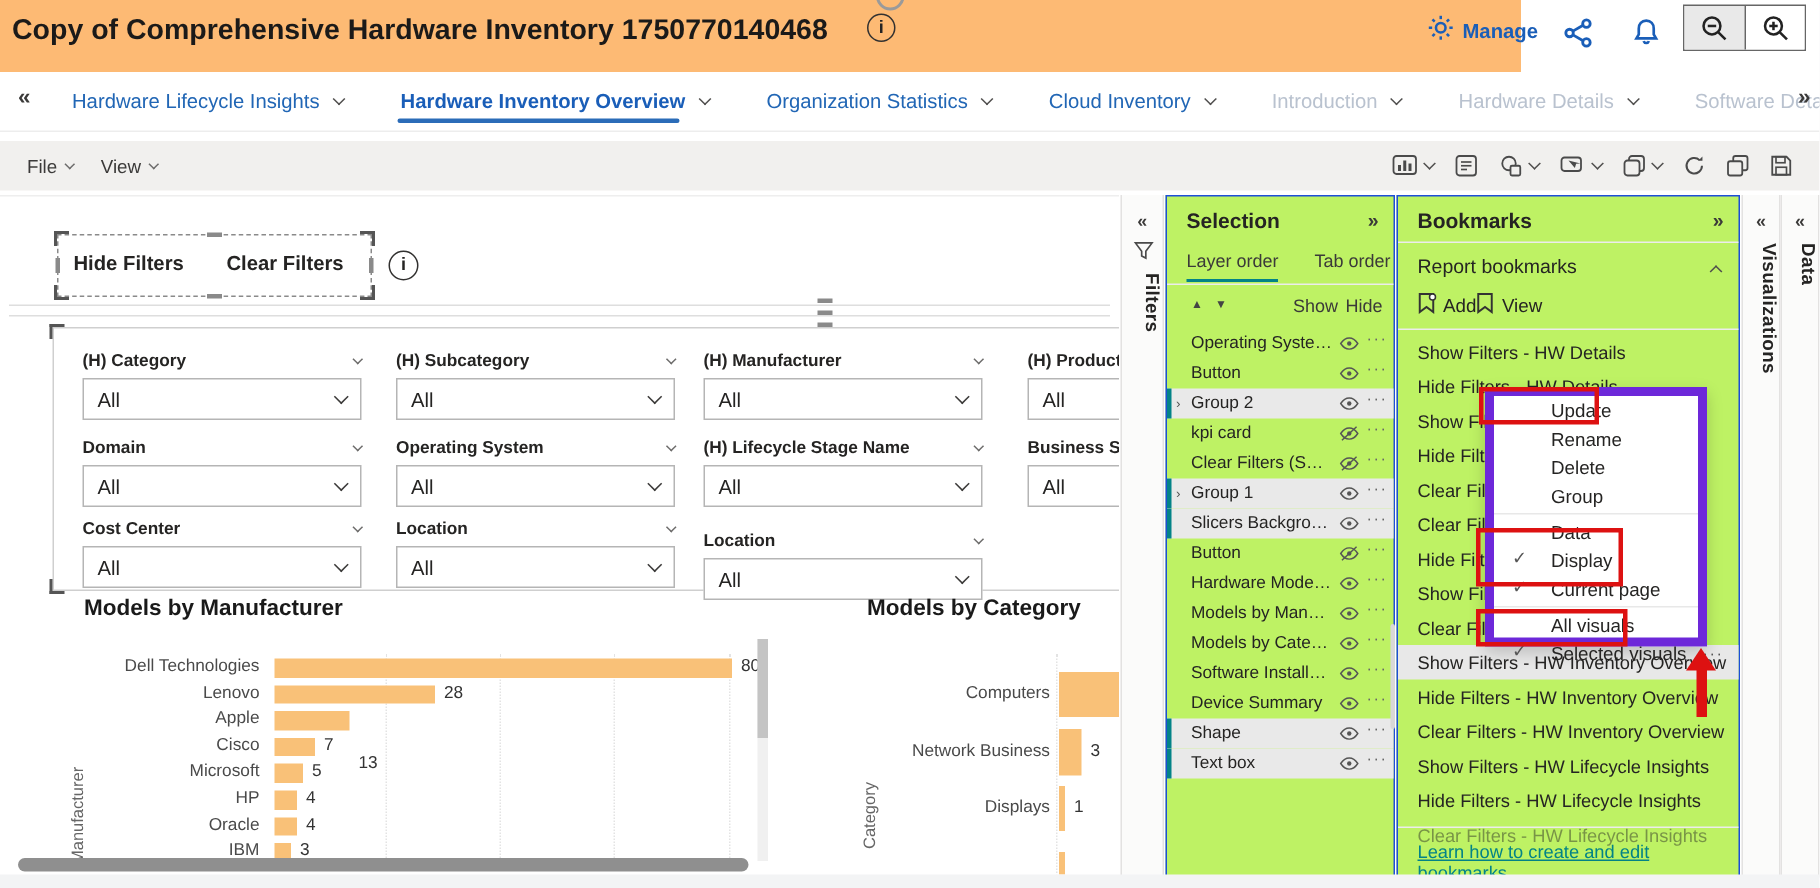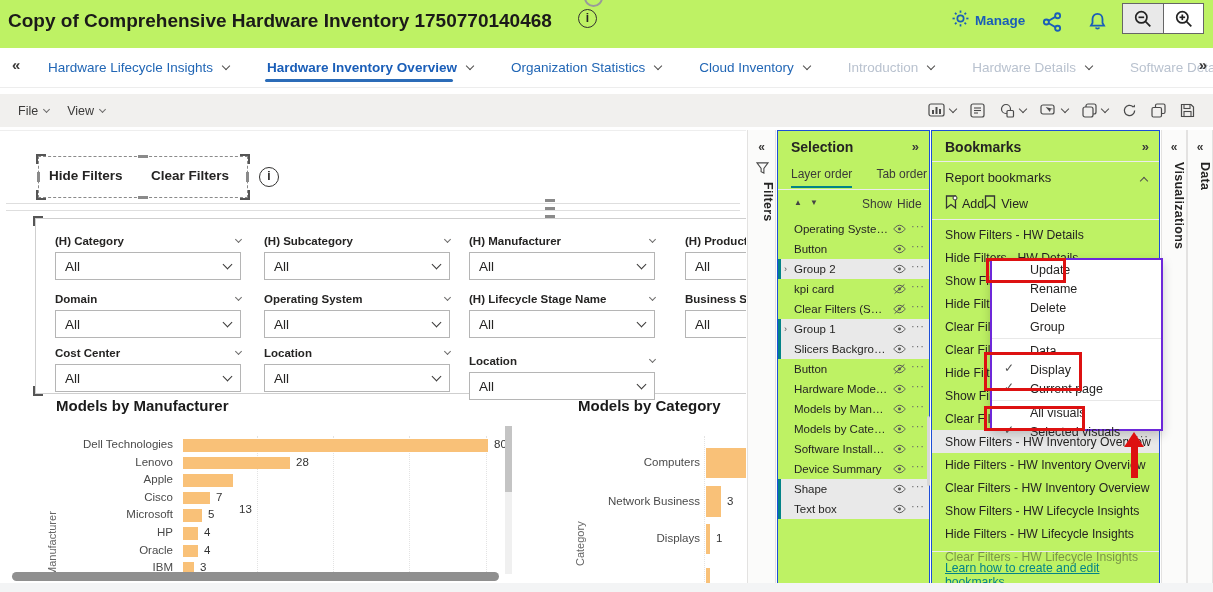--- a/index.html
+++ b/index.html
@@ -1,21 +1,21 @@
 <!DOCTYPE html>
 <html><head>
 <meta charset="utf-8">
 <style>
   * { margin:0; padding:0; box-sizing:border-box; }
   html,body { width:1213px; height:592px; }
   body { font-family:"Liberation Sans", sans-serif; color:#252423; background:#f3f4f5; }
   #app { position:relative; width:1213px; height:592px; overflow:hidden; background:#fff; }
 
   
-  #header { position:absolute; left:0; top:0; width:1213px; height:48px; background:#bef264; }
+  #header { position:absolute; left:0; top:0; width:1014px; height:48px; background:#fdba74; }
   #page-title { position:absolute; left:8px; top:10px; font-size:19px; font-weight:bold; color:#1b1a19; white-space:nowrap; }
   #title-info { position:absolute; left:578px; top:9px; width:19px; height:19px; border:1.6px solid #323130; border-radius:50%; font-size:12px; text-align:center; line-height:16px; font-weight:bold; }
   #top-partial-circle { position:absolute; left:584px; top:-12px; width:19px; height:19px; border:2px solid #9a9a9a; border-radius:50%; }
   .hdr-ic { position:absolute; top:12px; }
   #manage-wrap { position:absolute; left:952px; top:10px; display:flex; align-items:center; gap:6px; color:#1a5eb8; font-size:13.5px; font-weight:bold; cursor:pointer; }
   #zoom-group { position:absolute; left:1122px; top:3px; display:flex; border:1px solid #666; }
   .zoom-btn { width:40px; height:29px; display:flex; align-items:center; justify-content:center; background:#fff; }
   .zoom-btn.pressed { background:#e9e9e9; }
   .zoom-btn + .zoom-btn { border-left:1px solid #666; }
 
@@ -104,21 +104,21 @@
   #bm-divider2 { position:absolute; left:0; top:88px; width:100%; height:1px; background:#ececec; }
   #bm-list { position:absolute; left:0; top:92px; width:100%; }
   .bm-row { position:relative; height:23px; display:flex; align-items:center; padding-left:13px; font-size:12.2px; color:#252423; white-space:nowrap; cursor:pointer; }
   .bm-row.highlighted { background:#e8e8e8; }
   .bm-row.faded { opacity:.45; }
   .bm-row .dots { position:absolute; right:10px; top:0; font-size:11px; color:#555; letter-spacing:1px; }
   #bm-divider3 { position:absolute; left:0; top:420px; width:100%; height:1px; background:#ececec; }
   #bm-link { position:absolute; left:13px; top:430px; font-size:12.2px; color:#038387; text-decoration:underline; cursor:pointer; }
 
   
-  #ctx-menu { position:absolute; left:990px; top:258px; width:173px; height:173px; background:#fff; border:2px solid #6d28d9; box-shadow:0 4px 10px rgba(0,0,0,.18); z-index:10; }
+  #ctx-menu { position:absolute; left:990px; top:258px; width:148px; height:173px; background:#fff; border:6px solid #6d28d9; box-shadow:0 4px 10px rgba(0,0,0,.18); z-index:10; }
   .ctx-item { position:relative; height:19px; display:flex; align-items:center; padding-left:38px; font-size:12.5px; color:#252423; cursor:pointer; }
   .ctx-item .check { position:absolute; left:12px; top:1px; font-size:12px; color:#555; }
   .ctx-div { height:1px; background:#e8e8e8; margin:2px 0; }
 
   
   .red-box { position:absolute; border:3px solid #dd1111; z-index:12; }
   #red-arrow-shaft { position:absolute; left:1131px; top:446px; width:7px; height:32px; background:#dd1111; z-index:12; }
   #red-arrow-head { position:absolute; left:1124px; top:432px; width:0; height:0; border-left:10px solid transparent; border-right:10px solid transparent; border-bottom:15px solid #dd1111; z-index:12; }
 
   #bottom-strip { position:absolute; left:0; top:583px; width:1213px; height:9px; background:#f3f4f5; }

